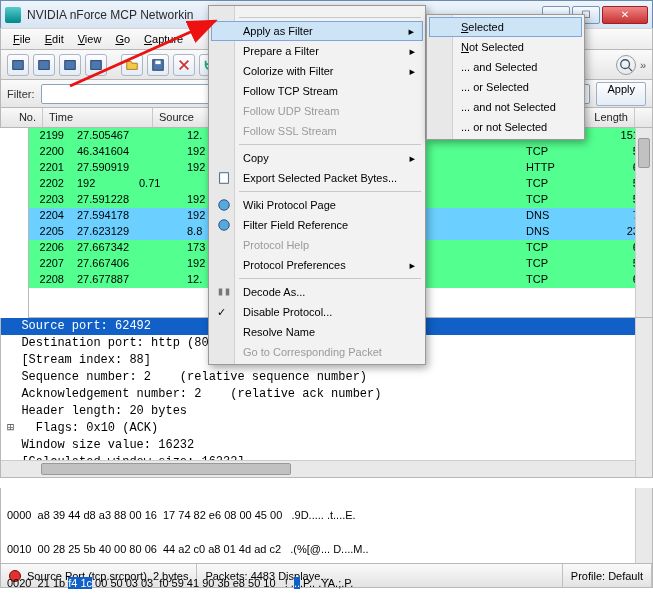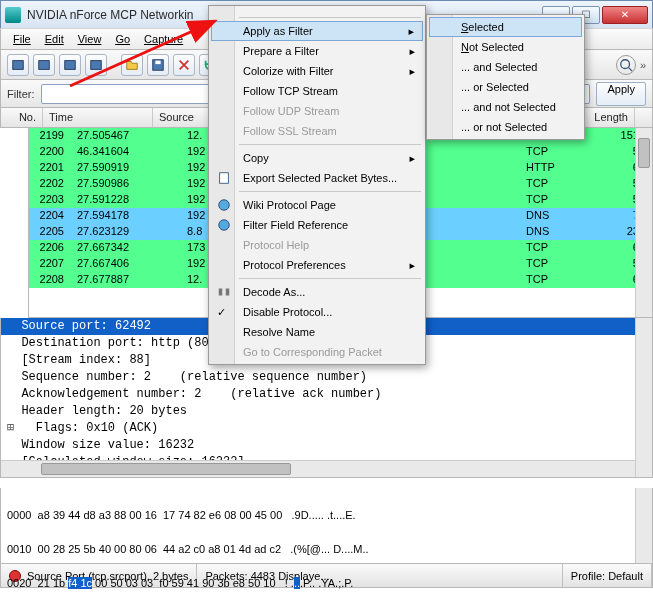--- a/index.html
+++ b/index.html
@@ -8,21 +8,21 @@
 
 .titlebar { height: 28px; background: linear-gradient(#eef4fb,#d7e4f2); display: flex; align-items: center; padding: 0 4px; border: 1px solid #6a8ab0; border-bottom: none; position: relative; }
 .titlebar .icon { width: 16px; height: 16px; background: linear-gradient(#5cc,#088); border-radius: 2px; margin-right: 6px; }
 .titlebar .title { flex: 1; color: #2a2a2a; font-size: 12px; white-space: nowrap; overflow: hidden; }
 .titlebar .winbtns { display: flex; gap: 2px; }
 .titlebar .winbtn { width: 28px; height: 18px; border: 1px solid #7a94b5; background: linear-gradient(#f5faff,#cfe0f2); border-radius: 2px; display:flex; align-items:center; justify-content:center; font-size:10px; color:#333;}
 .titlebar .winbtn.close { width: 46px; background: linear-gradient(#f08585,#c83232); color:#fff; border-color:#922; }
 
 
 .menubar { height: 22px; background: linear-gradient(#fbfbfb,#ececec); border: 1px solid #b8b8b8; border-top:1px solid #d5d5d5; display:flex; align-items:center; padding: 0 6px; gap: 2px; }
-.menubar .mitem { padding: 2px 6px; text-decoration: underline; }
+.menubar .mitem { padding: 2px 6px; }
 .menubar .mitem u{text-decoration:underline;}
 
 
 .toolbar { height: 30px; background: linear-gradient(#fafafa,#e6e6e6); border: 1px solid #b8b8b8; border-top:none; display:flex; align-items:center; padding: 0 6px; gap: 4px; position:relative;}
 .tbtn { width: 22px; height: 22px; border: 1px solid #a8b6c8; background: linear-gradient(#fdfdff,#e4ecf5); border-radius: 3px; display:flex; align-items:center; justify-content:center;}
 .tbtn svg{width:14px;height:14px;}
 .tsep{width:6px;}
 .toolbar .tail{position:absolute;right:6px;display:flex;gap:4px;align-items:center;}
 .toolbar .tail .circle{width:20px;height:20px;border:1px solid #999;border-radius:50%;display:flex;align-items:center;justify-content:center;}
 
@@ -210,21 +210,20 @@
       <div class="row green">
         <div class="cell c-no">2201</div>
         <div class="cell c-time">27.590919</div>
         <div class="cell c-src">192</div>
         <div class="cell c-gap">77</div>
         <div class="cell c-proto">HTTP</div>
         <div class="cell c-len">69</div>
       </div>
       <div class="row green">
         <div class="cell c-no">2202</div>
-        <div class="cell c-time">27.590986</div>
         <div class="cell c-src">192</div>
         <div class="cell c-gap">0.71</div>
         <div class="cell c-proto">TCP</div>
         <div class="cell c-len">54</div>
       </div>
       <div class="row green">
         <div class="cell c-no">2203</div>
         <div class="cell c-time">27.591228</div>
         <div class="cell c-src">192</div>
         <div class="cell c-gap">0.71</div>

